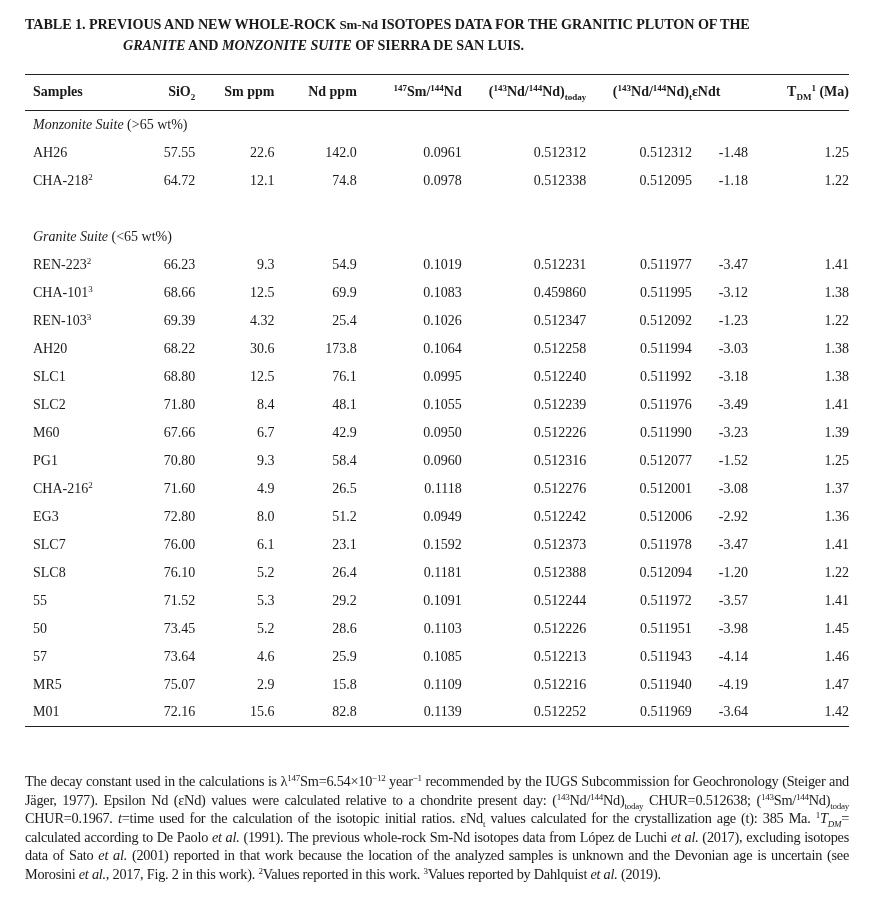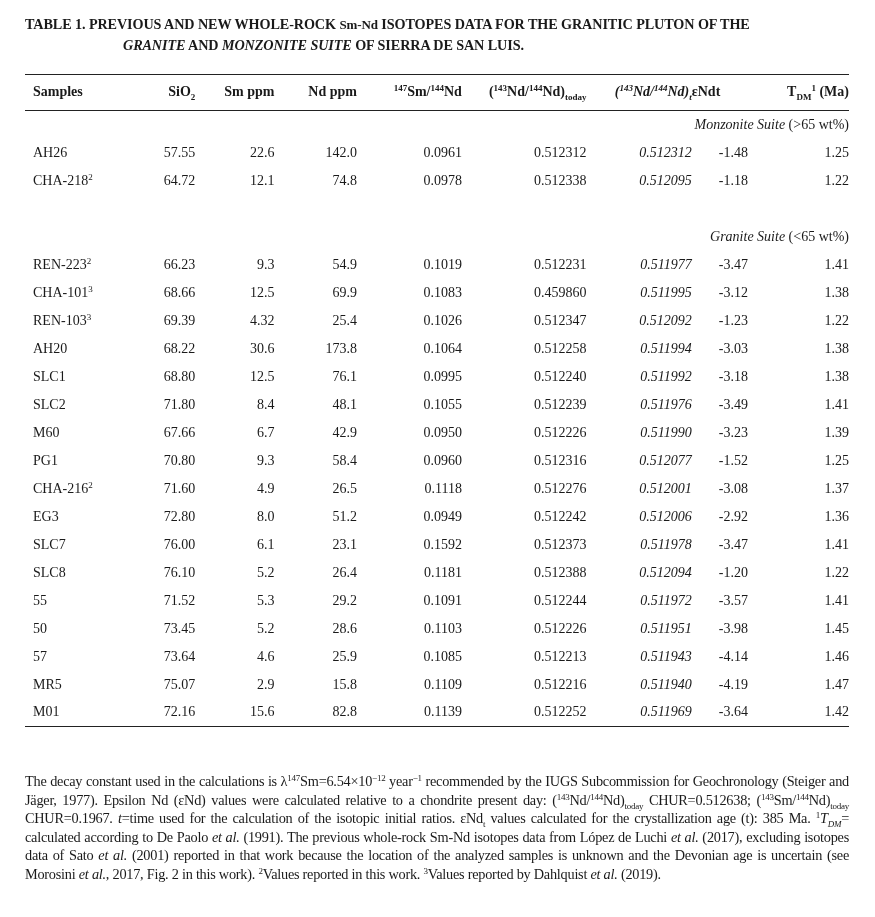--- a/index.html
+++ b/index.html
@@ -26,30 +26,30 @@
     font-size: 14px;
   }
   table.data thead tr { height: 36px; }
   table.data thead th {
     font-weight: bold; font-size: 14px;
     border-top: 1.5px solid #222; border-bottom: 1.5px solid #222;
     padding: 0 0 2px 0;
     white-space: nowrap;
   }
   table.data tbody tr { height: 28px; }
-  table.data tbody tr.suite td { font-size: 14px; text-align: right; }
+  table.data tbody tr.suite td { font-size: 14px; }
   table.data tbody tr.last td { border-bottom: 1.5px solid #222; }
   table.data td { padding: 0; white-space: nowrap; }
   .c0 { text-align: left; padding-left: 8px !important; width: 118px; }
   .c1 { text-align: right; width: 56px; }
   .c2 { text-align: right; width: 84px; }
   .c3 { text-align: right; width: 88px; }
   .c4 { text-align: right; width: 111px; }
   .c5 { text-align: right; width: 129px; }
-  .c6 { text-align: right; width: 110px; font-style: italic; }
+  .c6 { text-align: right; width: 110px; }
   .c7 { text-align: center; width: 92px; }
   .c8 { text-align: right; width: 76px; padding-right: 0; }
   th.c0 { text-align: left; }
   th.c1, th.c2, th.c3 { text-align: right; }
   th.c4 { text-align: right; }
   th.c5 { text-align: right; }
   th.c6 { text-align: right; }
   th.c7 { text-align: left; }
   th.c8 { text-align: right; }
   td.c1, td.c2, td.c3 { padding-right: 0; }

